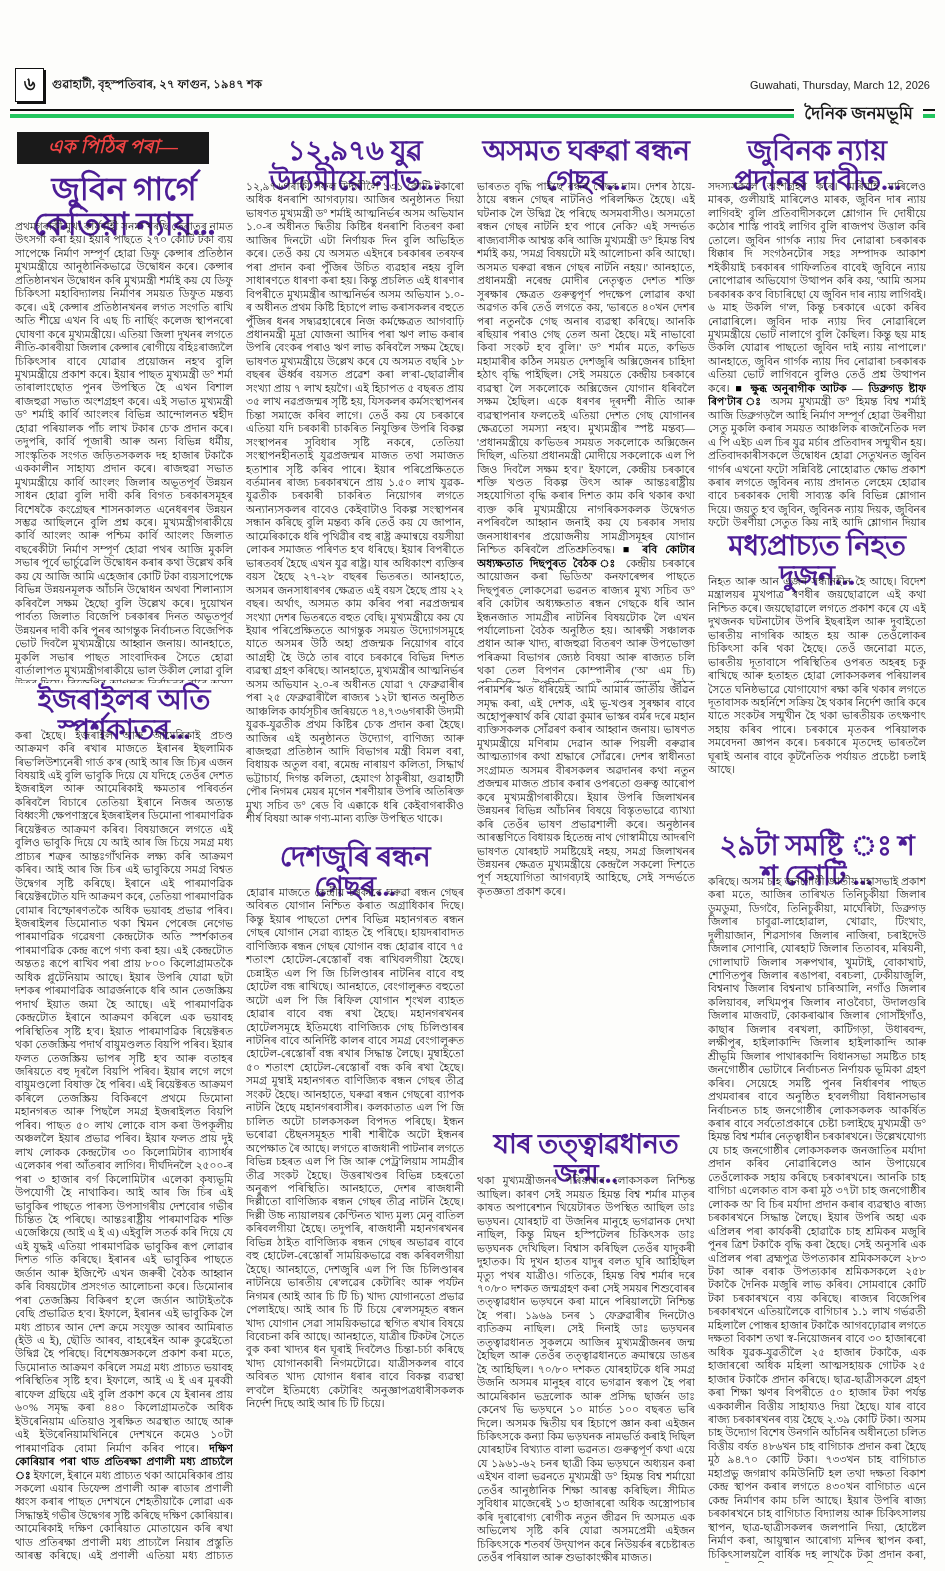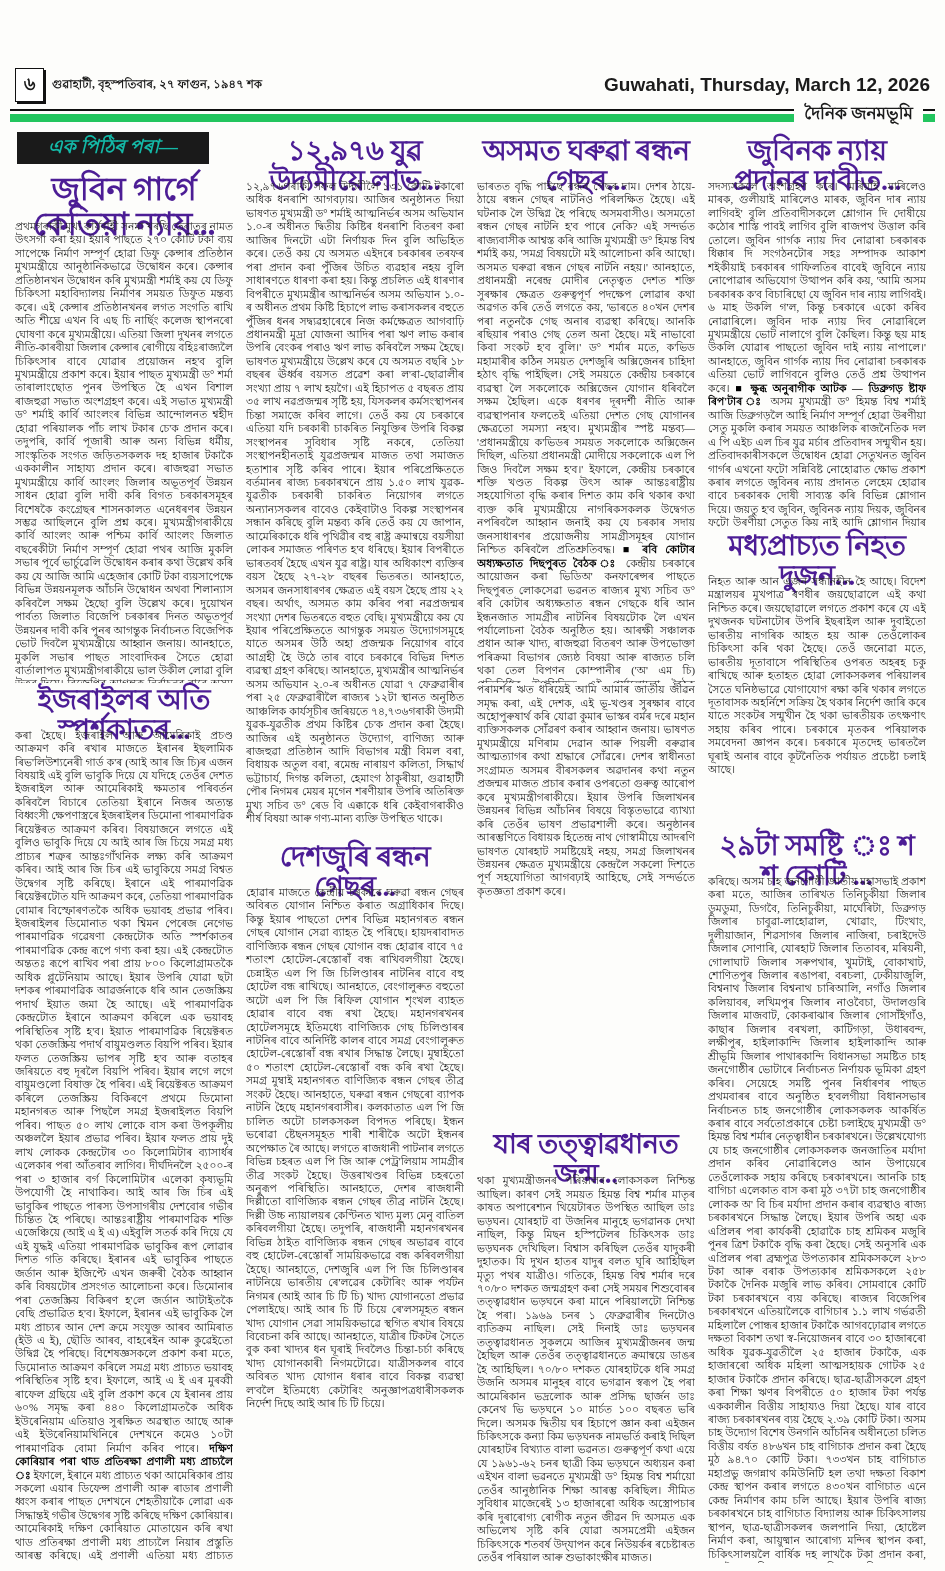--- a/index.html
+++ b/index.html
@@ -14,38 +14,38 @@
     display:flex;align-items:center;justify-content:space-between;
   }
   .topbar-left{display:flex;align-items:center;gap:8px;}
   .pagenum-box{
     width:27px;height:32px;border:1px solid #111;
     box-shadow:2px 2px 0 #111;
     display:flex;align-items:center;justify-content:center;
     font-weight:bold;font-size:18px;background:#fff;
   }
   .date-asm{font-size:11.5px;font-weight:bold;letter-spacing:.2px;}
-  .date-eng{font-family:"Liberation Sans","DejaVu Sans",sans-serif;font-size:19px;font-weight:bold;}
+  .date-eng{font-family:"Liberation Sans","DejaVu Sans",sans-serif;font-size:11px;font-weight:normal;}
   
   .mast-rule{
     position:absolute;top:109px;left:10px;right:10px;height:3px;
-    border-top:2px solid #101010;border-bottom:8px solid #22c55e;
+    border-top:2px solid #101010;border-bottom:4px solid #22c55e;
   }
   .mast-title{
     position:absolute;right:12px;top:-8px;background:#fdfdfb;
     padding:0 10px;font-weight:bold;font-size:17px;line-height:22px;
   }
   
   .cols{
     position:absolute;top:130px;left:15px;right:15px;bottom:8px;
     display:flex;gap:13px;
   }
   .col{width:218px;min-width:218px;display:flex;flex-direction:column;overflow:hidden;}
   .kicker{
-    background:#1a1a1a;color:#14b8a6;height:33px;width:88%;
+    background:#1a1a1a;color:#ef4444;height:33px;width:88%;
     display:flex;align-items:center;justify-content:center;
     font-style:italic;font-weight:bold;font-size:19px;margin:2px 0 6px 2px;
   }
   .hl{
     margin:2px 0 4px 0;text-align:center;font-weight:bold;color:#4c1d95;
     line-height:1.08;letter-spacing:-0.3px;
   }
   .hl-xl{font-size:32px;height:44px;}
   .hl-lg{font-size:28px;height:40px;}
   .hl-md{font-size:27px;height:40px;}

